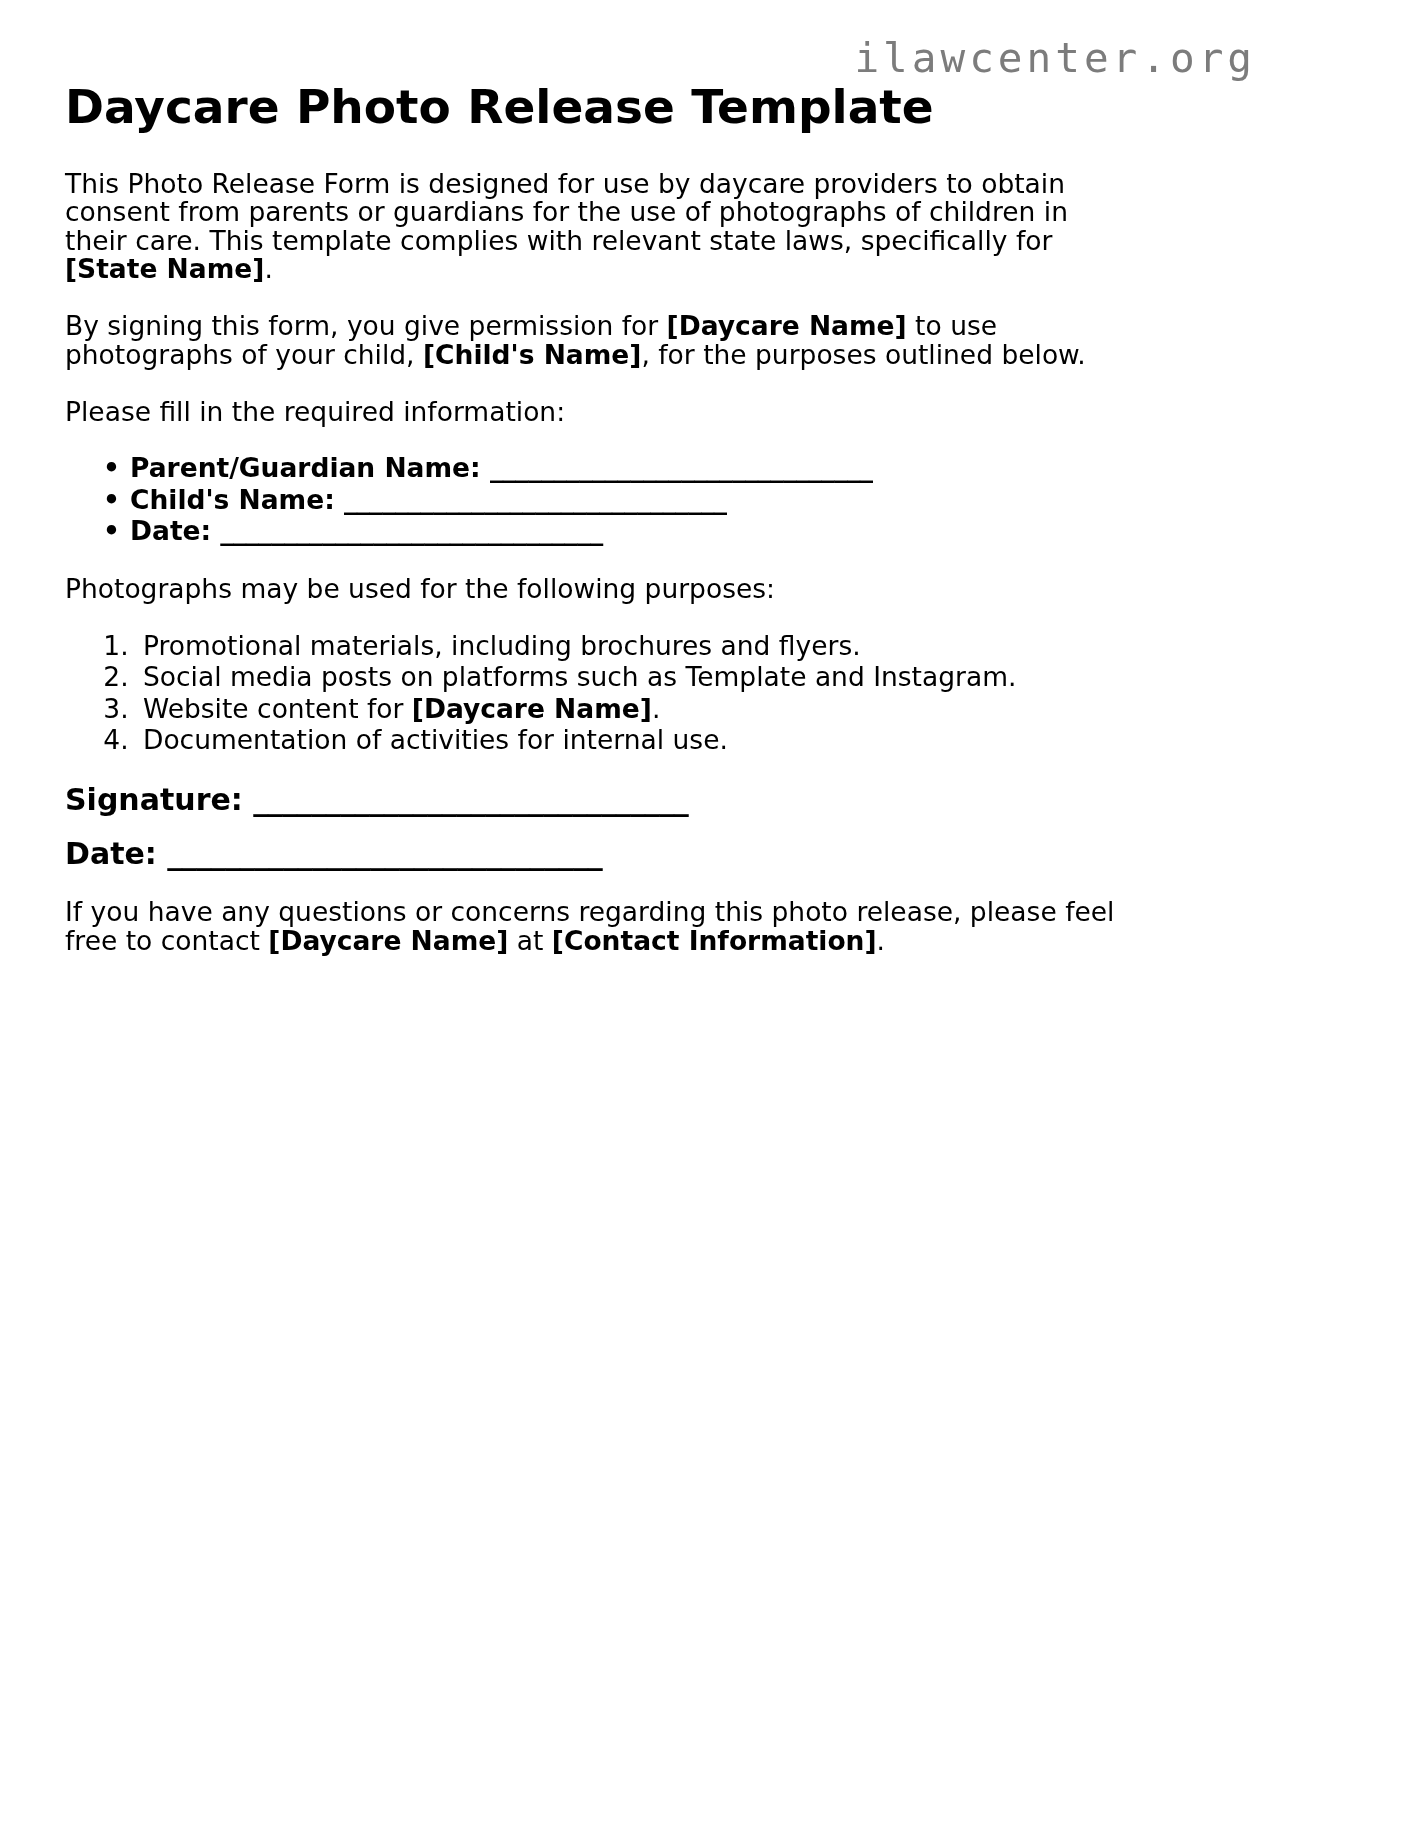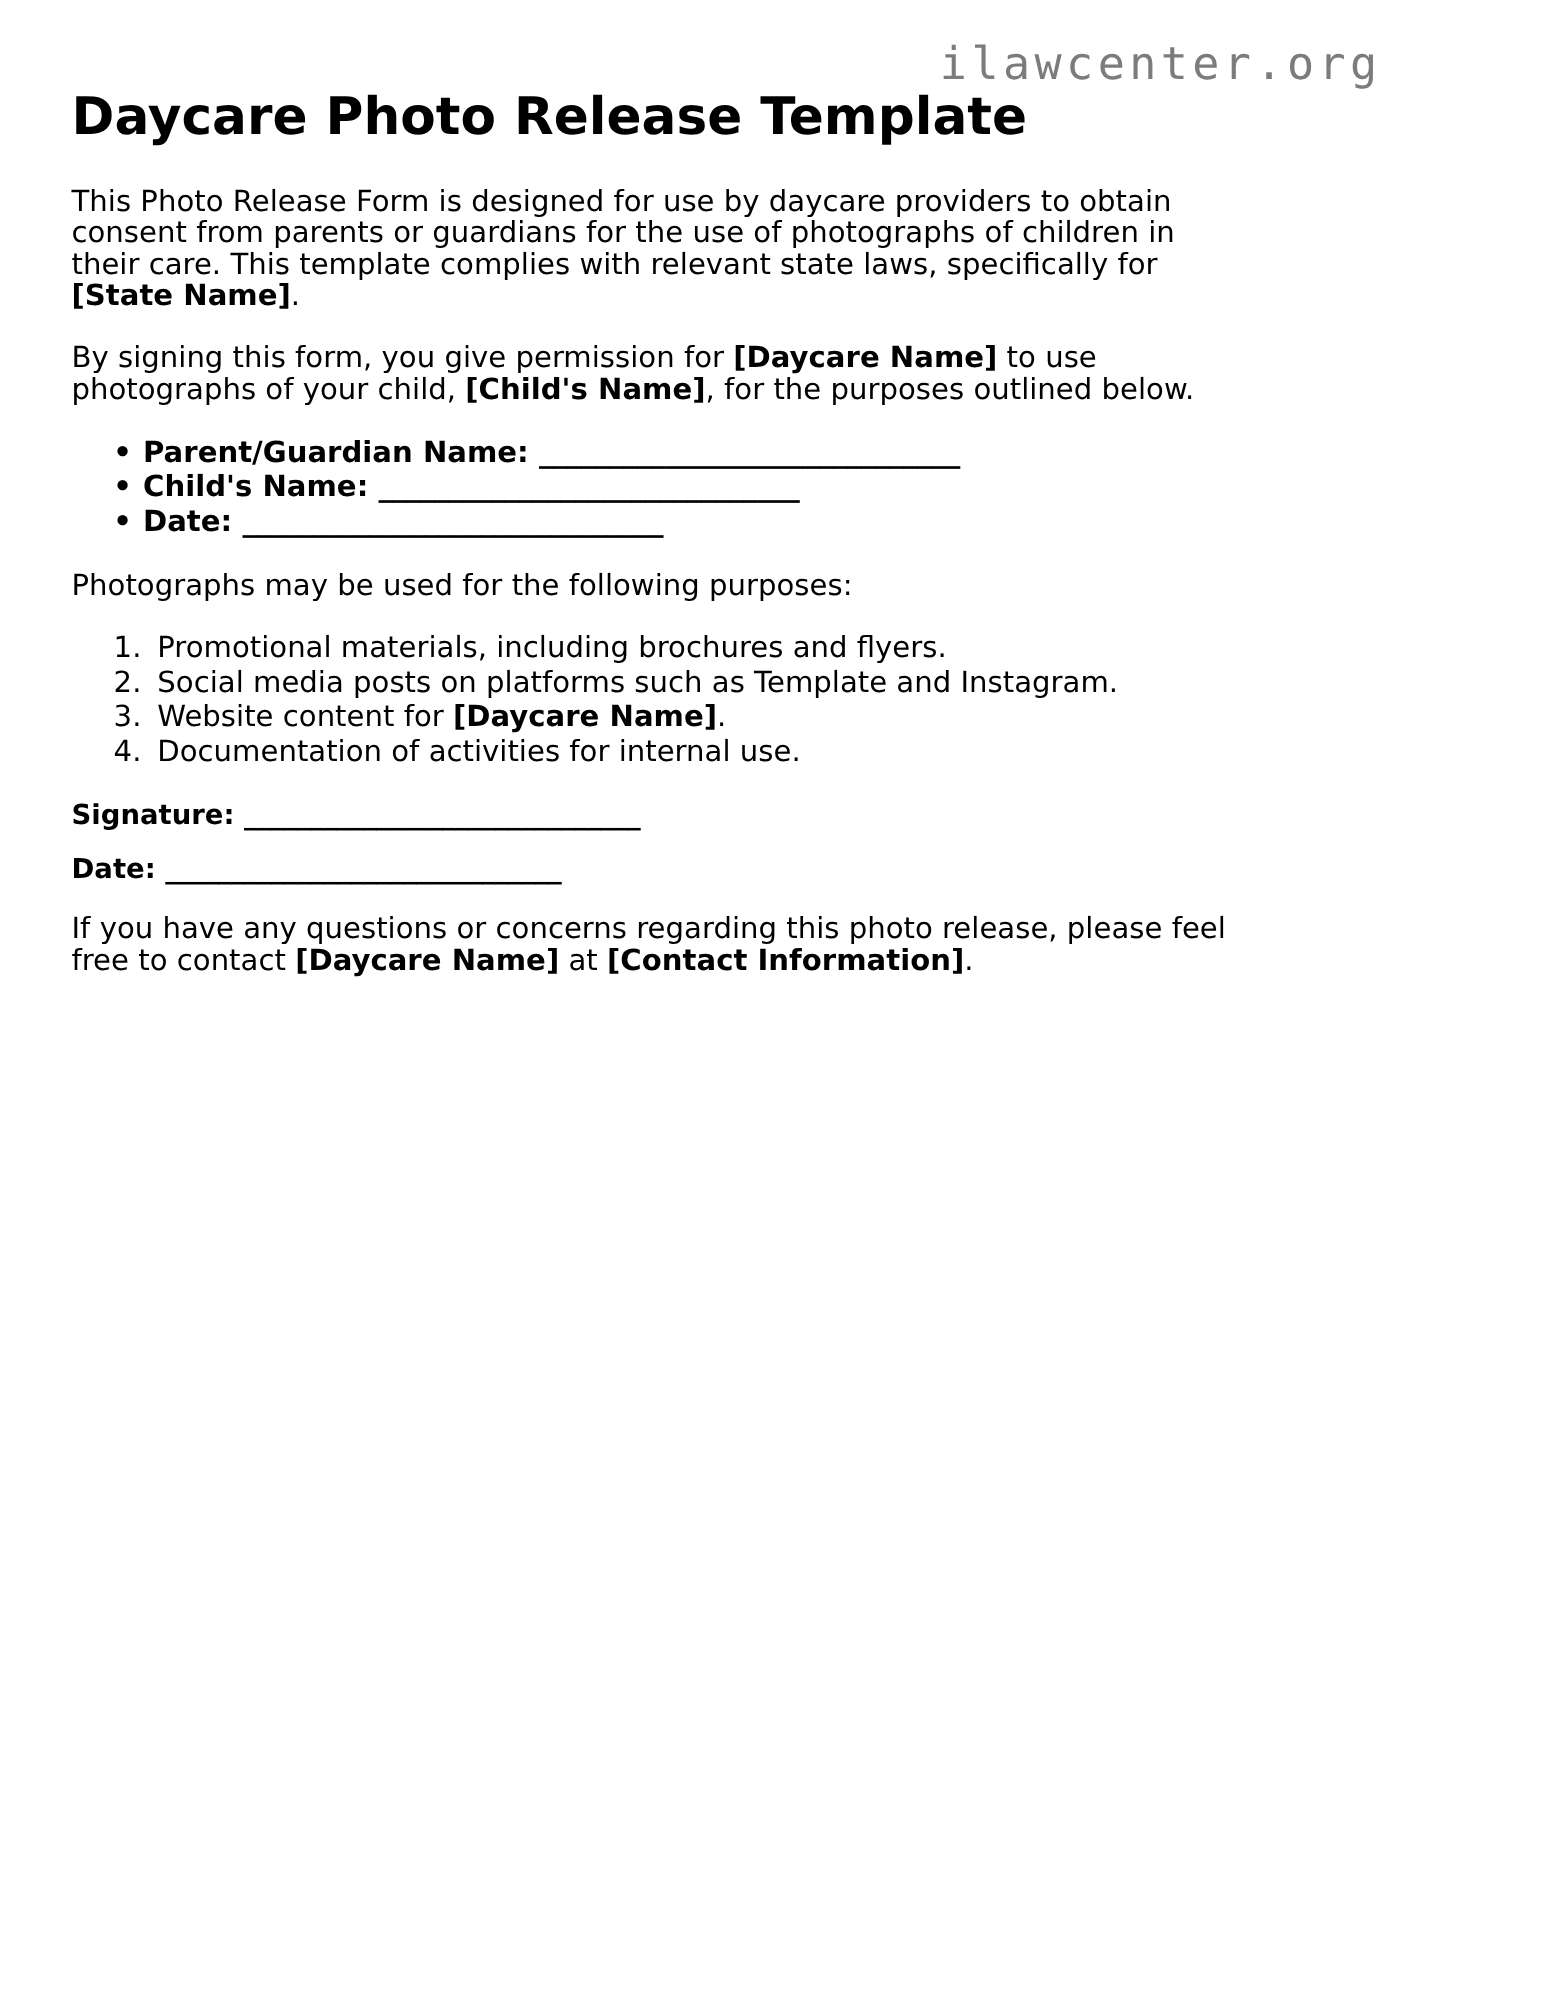--- a/index.html
+++ b/index.html
@@ -102,21 +102,21 @@
     font-size: 26.5px;
     line-height: 1.07;
   }
   ol.purpose-list li {
     margin: 0 0 3px 0;
     padding-left: 6px;
   }
 
   
   .sig-line {
-    font-size: 25px;
+    font-size: 30px;
     line-height: 1.07;
     font-weight: bold;
     margin: 0 0 22px 0;
     white-space: nowrap;
   }
   .sig-line.first { margin-top: 6px; }
   .sig-line.second { margin-bottom: 28px; }
 </style>
 </head>
 <body>
@@ -130,20 +130,21 @@
     <h1 class="doc-title">Daycare Photo Release Template</h1>
 
     <p class="para">
       <span>This Photo Release Form is designed for use by daycare providers to obtain consent from parents or guardians for the use of photographs of children in their care. This template complies with relevant state laws, specifically for </span><b>[State Name]</b><span>.</span>
     </p>
 
     <p class="para">
       <span>By signing this form, you give permission for </span><b>[Daycare Name]</b><span> to use photographs of your child, </span><b>[Child's Name]</b><span>, for the purposes outlined below.</span>
     </p>
 
+    <p class="para tight">Please fill in the required information:</p>
 
     <ul class="fill-list">
       <li><span>Parent/Guardian Name:</span> <span class="blank">______________________________</span></li>
       <li><span>Child's Name:</span> <span class="blank">______________________________</span></li>
       <li><span>Date:</span> <span class="blank">______________________________</span></li>
     </ul>
 
     <p class="para tight">Photographs may be used for the following purposes:</p>
 
     <ol class="purpose-list">

